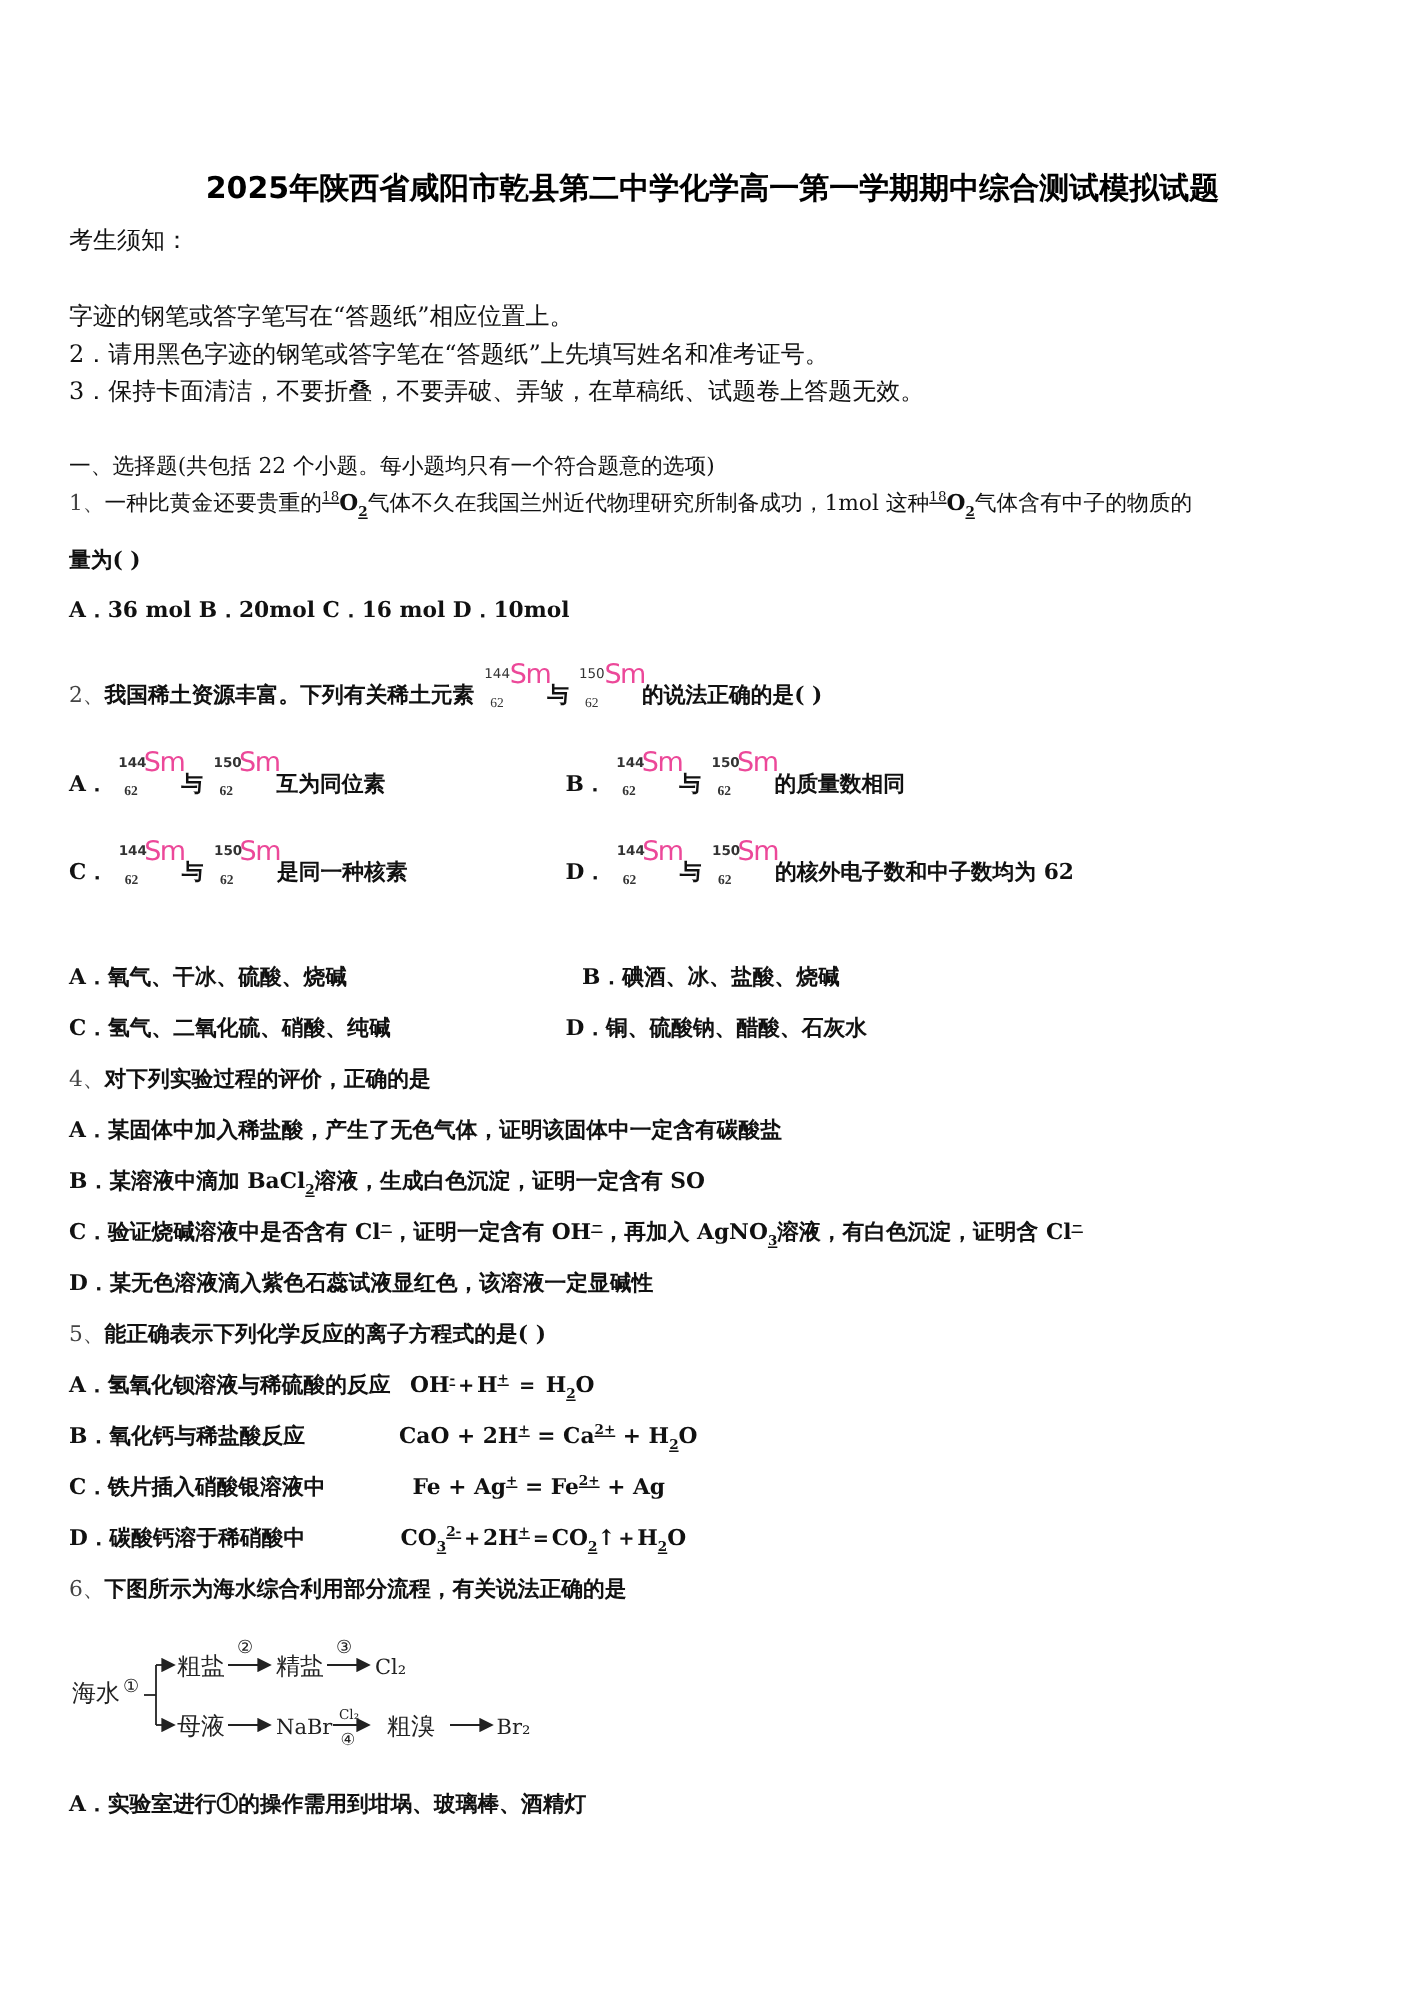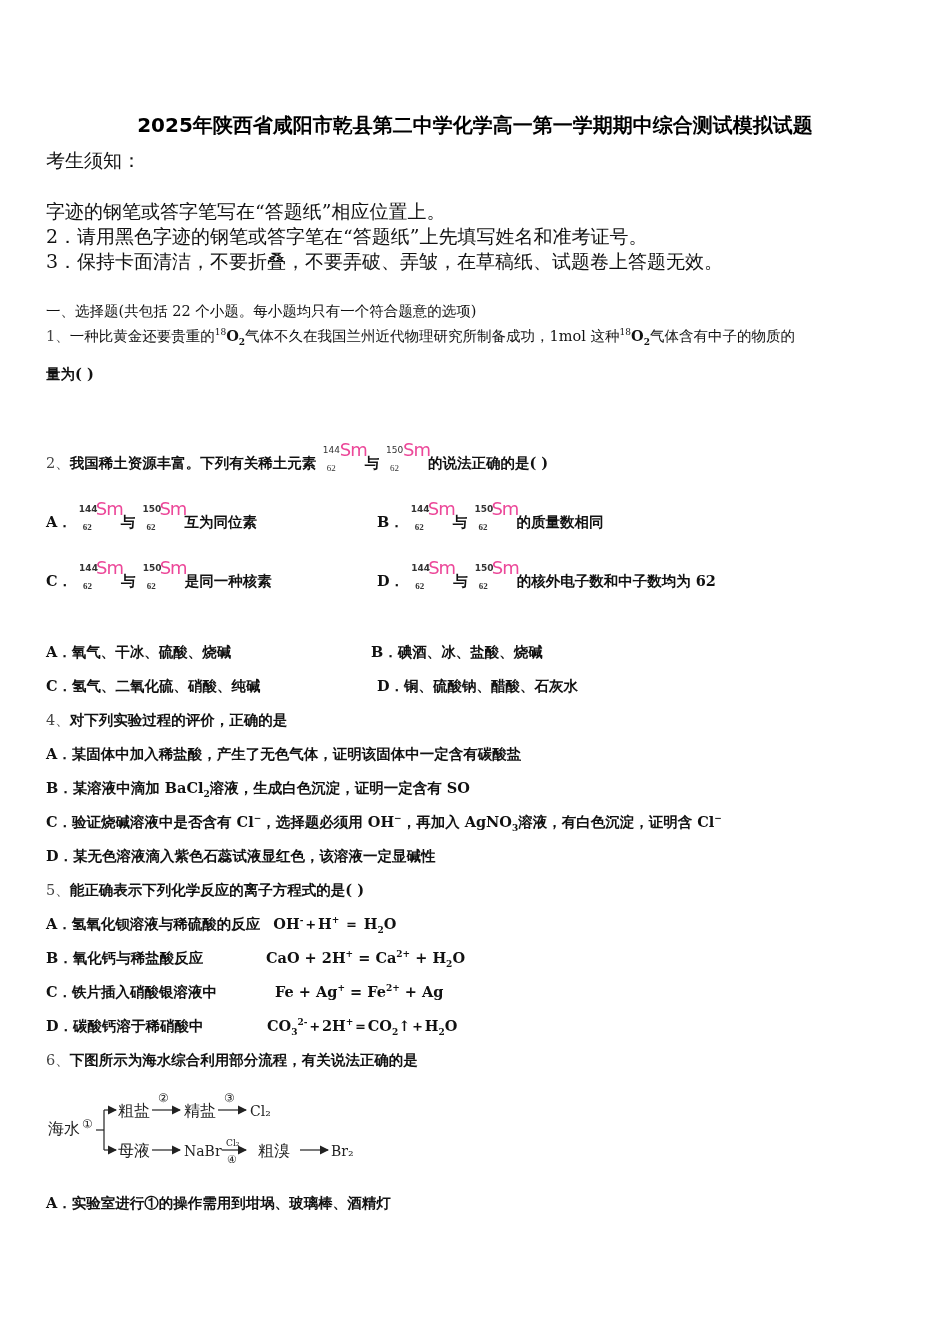--- a/index.html
+++ b/index.html
@@ -10,24 +10,24 @@
   }
   .page { position: absolute; left: 0; top: 0; width: 950px; height: 1344px; }
   .title {
     position: absolute; left: 0; top: 112px; width: 950px; text-align: center;
     font-family: "DejaVu Sans", "Liberation Sans", sans-serif;
     font-weight: bold; font-size: 20px; letter-spacing: 0px; color: #000;
   }
   .line {
     position: absolute; left: 46px; font-size: 14.5px; white-space: nowrap; line-height: 20px;
   }
-  .notice { font-size: 19px; }
+  .notice { font-size: 16px; }
   .b { font-weight: bold; }
   .num { color: #444; font-weight: normal; }
-  sup, sub { font-size: 9px; line-height: 0; }
+  sup, sub { font-size: 9px; line-height: 0; text-decoration: underline; }
   .iso {
     display: inline-block; position: relative; width: 44px; height: 28px; vertical-align: -4px;
     font-family: "DejaVu Sans", "Liberation Sans", sans-serif;
   }
   .iso .mass { position: absolute; left: 2px; top: -4px; font-size: 9px; color: #333; }
   .iso .z { position: absolute; left: 6px; top: 14px; font-size: 9px; color: #333; font-family: Liberation Serif, serif; }
   .iso .sym { position: absolute; left: 19px; top: -4px; font-size: 18px; font-weight: normal; color: #ec4899; letter-spacing: -1px; }
   .flow { position: absolute; left: 46px; top: 1088px; width: 320px; height: 80px; }
   .flow text { font-family: "DejaVu Serif", "Liberation Serif", serif; fill: #222; }
 </style>
@@ -42,20 +42,21 @@
   <div class="line notice" style="top:201px">字迹的钢笔或答字笔写在“答题纸”相应位置上。</div>
   <div class="line notice" style="top:226px">2．请用黑色字迹的钢笔或答字笔在“答题纸”上先填写姓名和准考证号。</div>
   <div class="line notice" style="top:251px">3．保持卡面清洁，不要折叠，不要弄破、弄皱，在草稿纸、试题卷上答题无效。</div>
 
   <div class="line" style="top:301px">一、选择题(共包括 22 个小题。每小题均只有一个符合题意的选项)</div>
 
   <div class="line" style="top:326px">
     <span class="num">1、</span><span>一种比黄金还要贵重的</span><sup>18</sup><span class="b">O</span><sub class="b">2</sub><span>气体不久在我国兰州近代物理研究所制备成功，1mol 这种</span><sup>18</sup><span class="b">O</span><sub class="b">2</sub><span>气体含有中子的物质的</span>
   </div>
   <div class="line b" style="top:364px">量为(   )</div>
+  <div class="line b" style="top:397px">A．36 mol    B．20mol    C．16 mol    D．10mol</div>
 
   <div class="line" style="top:444px">
     <span class="num">2、</span><span class="b">我国稀土资源丰富。下列有关稀土元素</span>
     <span class="iso"><span class="mass">144</span><span class="z">62</span><span class="sym">Sm</span></span><span class="b">与</span>
     <span class="iso"><span class="mass">150</span><span class="z">62</span><span class="sym">Sm</span></span><span class="b">的说法正确的是(   )</span>
   </div>
 
   <div class="line b" style="top:503px">
     <span>A．</span>
     <span class="iso"><span class="mass">144</span><span class="z">62</span><span class="sym">Sm</span></span><span>与</span>
@@ -71,30 +72,30 @@
     <span class="iso"><span class="mass">144</span><span class="z">62</span><span class="sym">Sm</span></span><span>与</span>
     <span class="iso"><span class="mass">150</span><span class="z">62</span><span class="sym">Sm</span></span><span>是同一种核素</span>
   </div>
   <div class="line b" style="top:562px; left:377px">
     <span>D．</span>
     <span class="iso"><span class="mass">144</span><span class="z">62</span><span class="sym">Sm</span></span><span>与</span>
     <span class="iso"><span class="mass">150</span><span class="z">62</span><span class="sym">Sm</span></span><span>的核外电子数和中子数均为 62</span>
   </div>
 
   <div class="line b" style="top:642px"><span>A．</span><span>氧气、干冰、硫酸、烧碱</span></div>
-  <div class="line b" style="top:642px; left:371px"><span>B．</span><span>碘酒、冰、盐酸、烧碱</span></div>
+  <div class="line b" style="top:642px; left:388px"><span>B．</span><span>碘酒、冰、盐酸、烧碱</span></div>
   <div class="line b" style="top:676px"><span>C．</span><span>氢气、二氧化硫、硝酸、纯碱</span></div>
   <div class="line b" style="top:676px; left:377px"><span>D．</span><span>铜、硫酸钠、醋酸、石灰水</span></div>
 
   <div class="line b" style="top:710px">
     <span class="num">4、</span><span>对下列实验过程的评价，正确的是</span>
   </div>
   <div class="line b" style="top:744px"><span>A．</span><span>某固体中加入稀盐酸，产生了无色气体，证明该固体中一定含有碳酸盐</span></div>
   <div class="line b" style="top:778px"><span>B．</span><span>某溶液中滴加 BaCl</span><sub>2</sub><span>溶液，生成白色沉淀，证明一定含有 SO</span></div>
-  <div class="line b" style="top:812px"><span>C．</span><span>验证烧碱溶液中是否含有 Cl</span><sup>−</sup><span>，选择题必须用 OH</span><sup>−</sup><span>，再加入 AgNO</span><sub>3</sub><span>溶液，有白色沉淀，证明含 Cl</span><sup>−</sup></div>
+  <div class="line b" style="top:812px"><span>C．</span><span>验证烧碱溶液中是否含有 Cl</span><sup>−</sup><span>，证明一定含有 OH</span><sup>−</sup><span>，再加入 AgNO</span><sub>3</sub><span>溶液，有白色沉淀，证明含 Cl</span><sup>−</sup></div>
   <div class="line b" style="top:846px"><span>D．</span><span>某无色溶液滴入紫色石蕊试液显红色，该溶液一定显碱性</span></div>
 
   <div class="line b" style="top:880px">
     <span class="num">5、</span><span>能正确表示下列化学反应的离子方程式的是(    )</span>
   </div>
   <div class="line b" style="top:914px">
     <span>A．</span><span>氢氧化钡溶液与稀硫酸的反应</span>
     <span class="eq" style="margin-left:8px">OH<sup>-</sup>＋H<sup>+</sup> ＝ H<sub>2</sub>O</span>
   </div>
   <div class="line b" style="top:948px">

